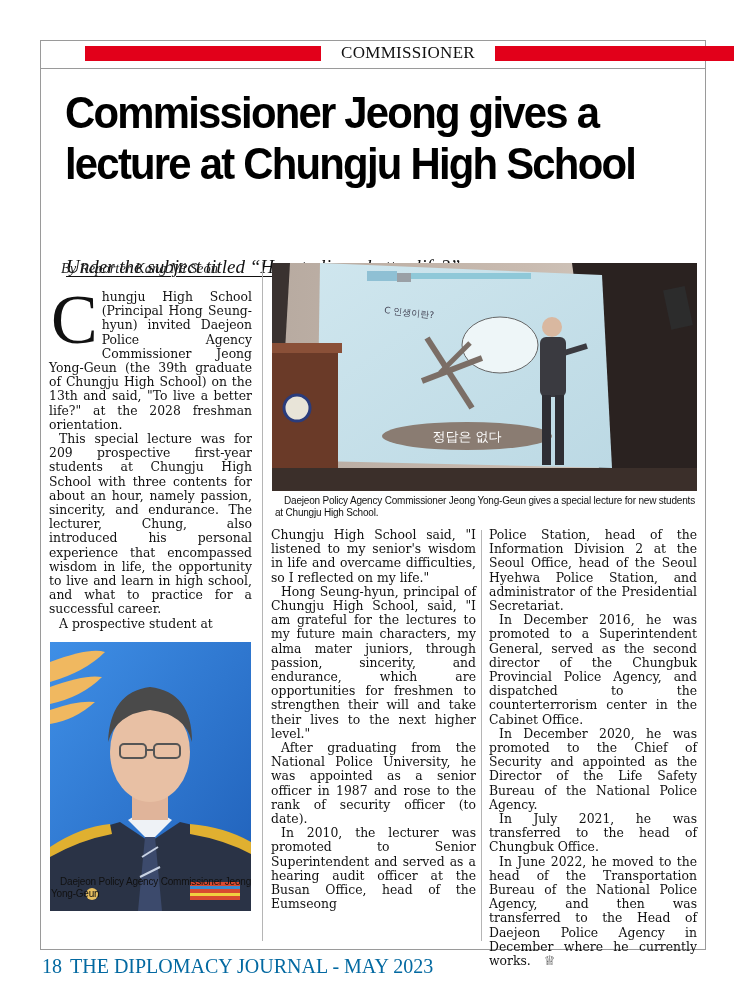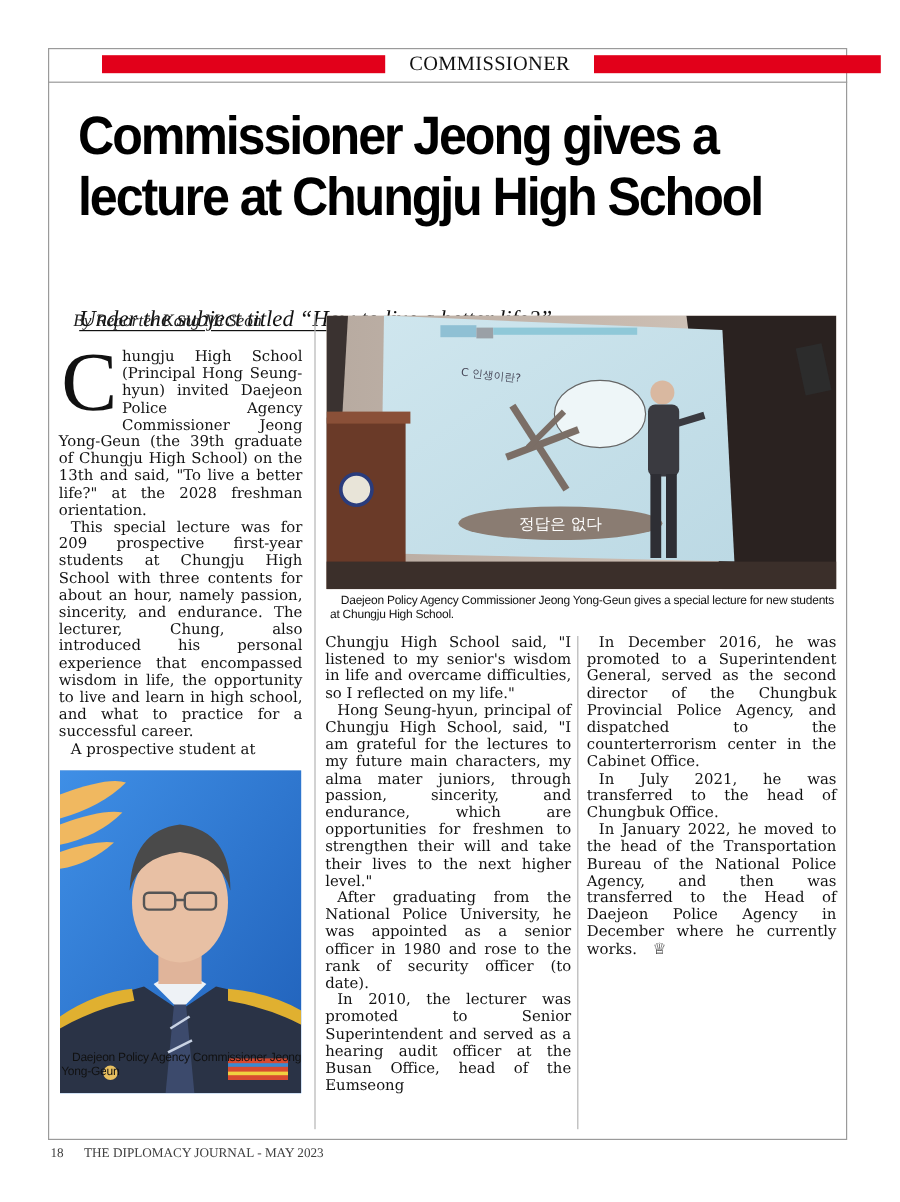--- a/index.html
+++ b/index.html
@@ -35,21 +35,21 @@
   .v1 { left: 262px; top: 262px; height: 679px; }
   .v2 { left: 481px; top: 530px; height: 411px; }
 
   .photo-lecture { position: absolute; left: 272px; top: 263px; width: 425px; height: 228px; overflow: hidden; background: #cbbfb3; }
   .cap { position: absolute; font-family: Liberation Sans, sans-serif; font-size: 10px; line-height: 12px; color: #111; }
   .cap-lecture { left: 275px; top: 495px; width: 425px; text-indent: 9px; letter-spacing: -0.2px; }
 
   .photo-portrait { position: absolute; left: 50px; top: 642px; width: 201px; height: 269px; overflow: hidden; background: #2f7fd6; }
   .cap-portrait { left: 51px; top: 876px; width: 205px; text-indent: 9px; letter-spacing: -0.2px; }
 
-  .footer { position: absolute; left: 42px; top: 955px; font-family: "Liberation Serif", serif; font-size: 11px; color: #404040; }
+  .footer { position: absolute; left: 42px; top: 955px; font-family: "Liberation Serif", serif; font-size: 20px; color: #0369a1; }
   .footer .pg { display: inline-block; width: 28px; }
 
   .endmark { display: inline-block; font-size: 13px; margin-left: 3px; }
 </style>
 </head>
 <body>
 
 <div class="frame"></div>
 
 <div class="section-head">
@@ -115,30 +115,32 @@
       <line x1="292" y1="90" x2="315" y2="83" stroke="#3a3a40" stroke-width="6"></line>
     </g>
     <rect x="395" y="25" width="22" height="40" fill="#2c2c2c" transform="rotate(-12 405 45)"></rect>
   </svg>
 </div>
 <div class="cap cap-lecture">Daejeon Policy Agency Commissioner Jeong Yong-Geun gives a special lecture for new students at Chungju High School.</div>
 
 <div class="col col2">
   <p class="noindent">Chungju High School said, "I listened to my senior's wisdom in life and overcame difficulties, so I reflected on my life."</p>
   <p>Hong Seung-hyun, principal of Chungju High School, said, "I am grateful for the lectures to my future main characters, my alma mater juniors, through passion, sincerity, and endurance, which are opportunities for freshmen to strengthen their will and take their lives to the next higher level."</p>
-  <p>After graduating from the National Police University, he was appointed as a senior officer in 1980 and rose to the rank of security officer (to date).</p>
+  <p>After graduating from the National Police University, he was appointed as a senior officer in 1987 and rose to the rank of security officer (to date).</p>
   <p>In 2010, the lecturer was promoted to Senior Superintendent and served as a hearing audit officer at the Busan Office, head of the Eumseong</p>
 </div>
 
 <div class="vline v2"></div>
 
 <div class="col col3">
+  <p class="noindent">Police Station, head of the Information Division 2 at the Seoul Office, head of the Seoul Hyehwa Police Station, and administrator of the Presidential Secretariat.</p>
   <p>In December 2016, he was promoted to a Superintendent General, served as the second director of the Chungbuk Provincial Police Agency, and dispatched to the counterterrorism center in the Cabinet Office.</p>
+  <p>In December 2020, he was promoted to the Chief of Security and appointed as the Director of the Life Safety Bureau of the National Police Agency.</p>
   <p>In July 2021, he was transferred to the head of Chungbuk Office.</p>
-  <p><span>In January 2022, he moved to the head of the Transportation Bureau of the National Police Agency, and then was transferred to the Head of Daejeon Police Agency in December where he currently works.</span><span class="endmark">♕</span></p>
+  <p><span>In June 2022, he moved to the head of the Transportation Bureau of the National Police Agency, and then was transferred to the Head of Daejeon Police Agency in December where he currently works.</span><span class="endmark">♕</span></p>
 </div>
 
 <div class="photo-portrait">
   <svg width="201" height="269" viewBox="0 0 201 269" xmlns="http://www.w3.org/2000/svg">
     <defs>
       <linearGradient id="bg" x1="0" y1="0" x2="1" y2="1">
         <stop offset="0" stop-color="#3f8fe6"></stop>
         <stop offset="1" stop-color="#1f5fb8"></stop>
       </linearGradient>
     </defs>

